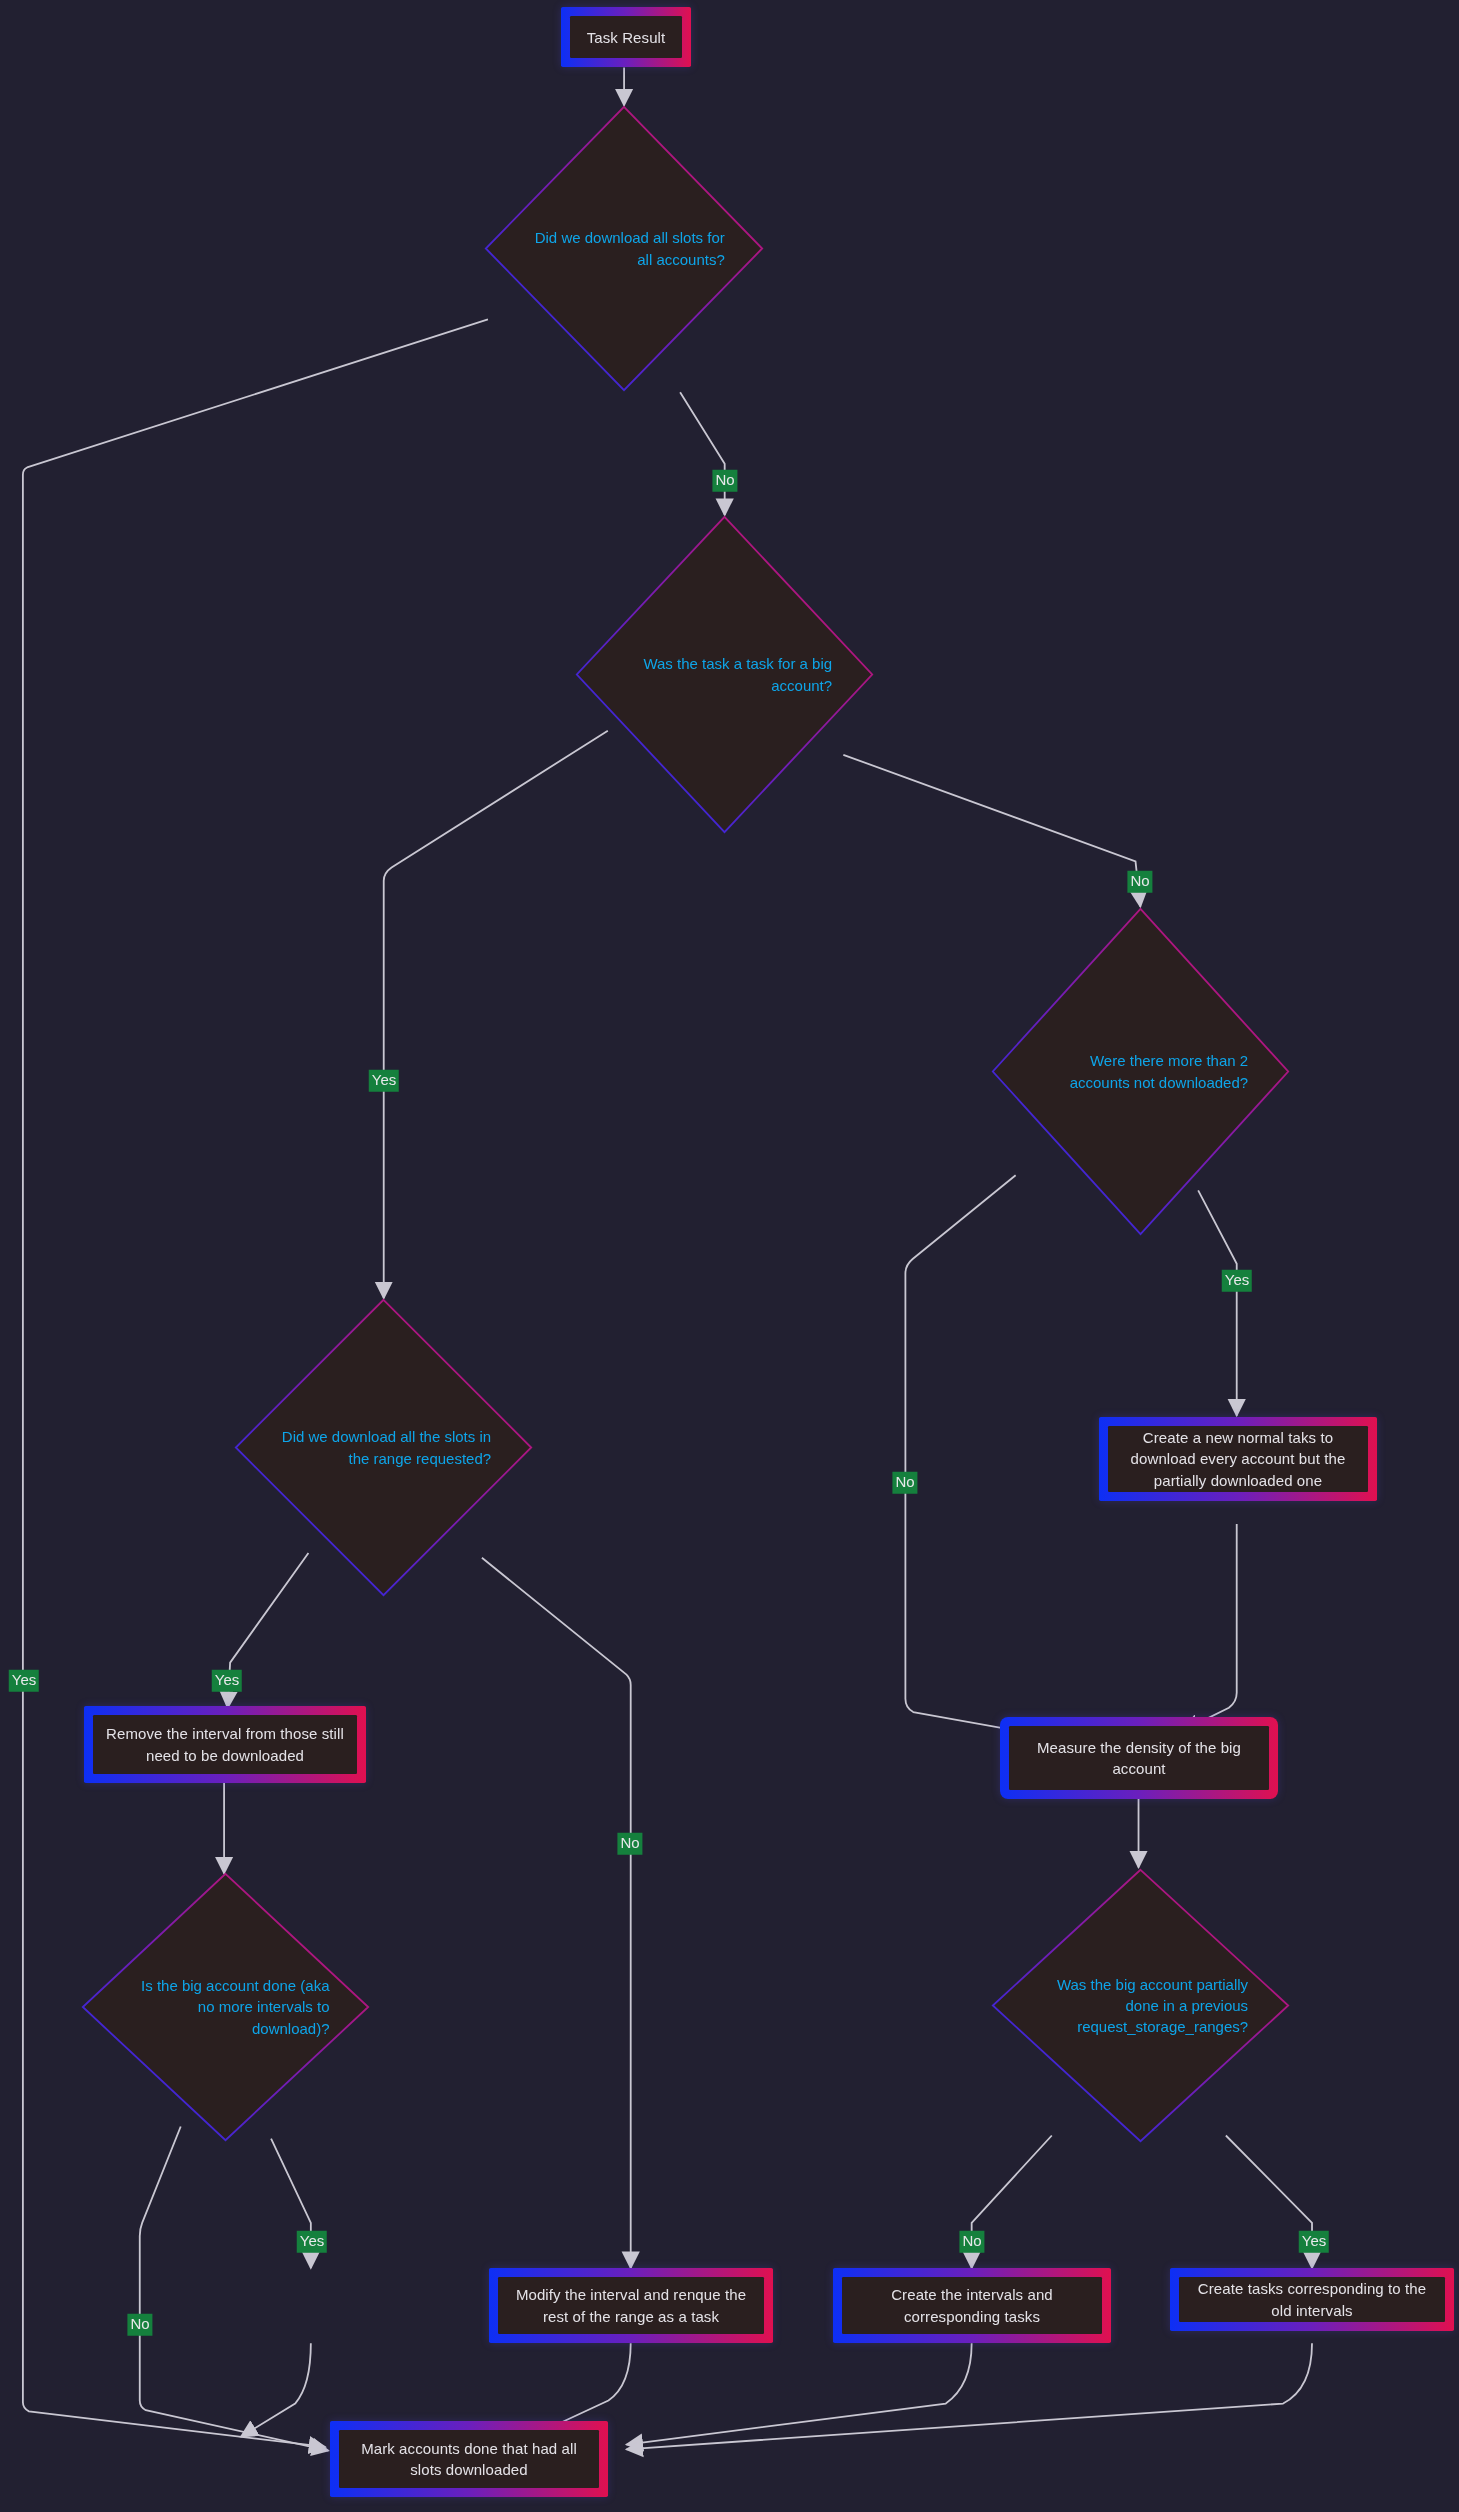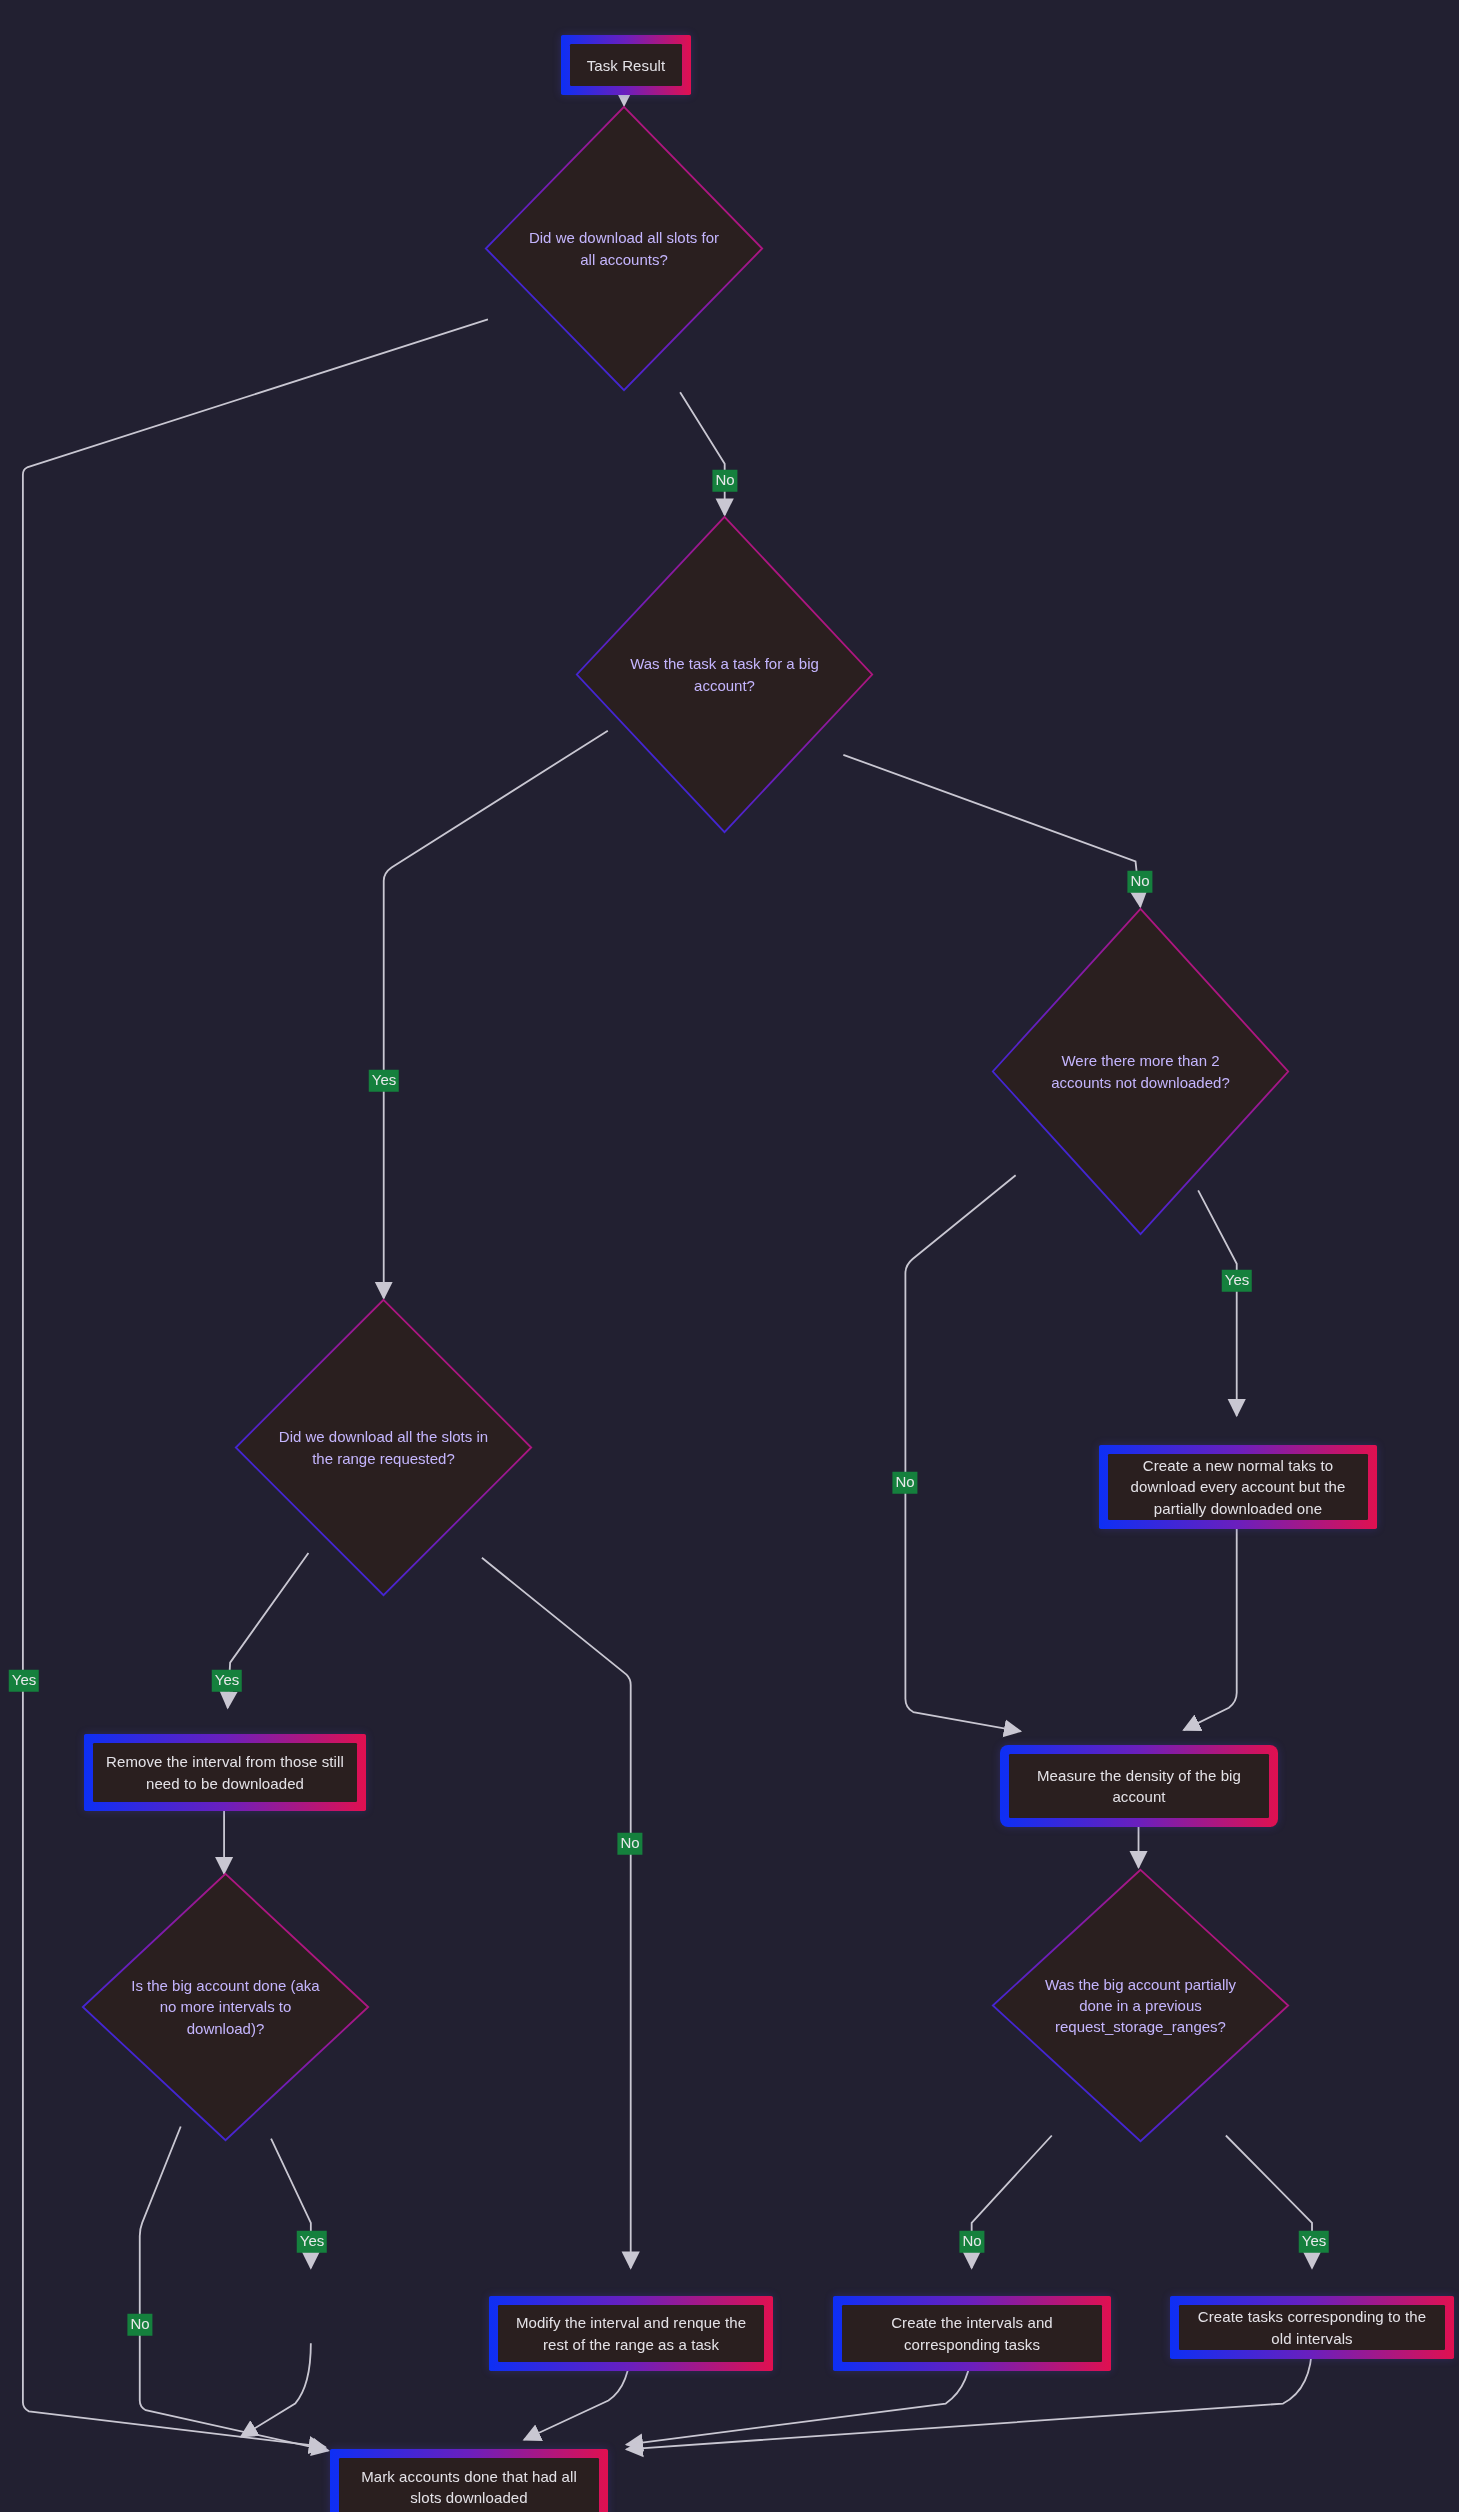--- a/index.html
+++ b/index.html
@@ -31,21 +31,20 @@
     text-align: center;
     color: #e4e2e7;
     z-index: 5;
   }
   
   .rect {
     border-radius: 1.8px;
     padding: 9px;
     background: linear-gradient(90deg, #0d2ff5 0%, #6b1fbd 50%, #e01050 100%);
     box-shadow: 0 0 8.4px rgba(80,70,200,0.30);
-    margin-top: 28px;
   }
   .rect > .inner {
     width: 100%;
     height: 100%;
     background: #2a1f1f;
     border-radius: 1.2px;
     display: flex;
     align-items: center;
     justify-content: center;
     padding: 0 9.6px;
@@ -66,22 +65,23 @@
     left: 0; top: 0;
     width: 100%;
     height: 100%;
     overflow: visible;
   }
   .diamond .label {
     position: relative;
     z-index: 2;
     font-size: 15px;
     line-height: 1.42;
-    color: #c4b5fd;
+    color: #0ea5e9;
     max-width: 72%;
+    text-align: right;
   }
   
   .edge-label {
     position: absolute;
     background: #15803d;
     color: #e9e9ec;
     font-size: 15px;
     line-height: 1.1;
     padding: 2.4px 3px 3.6px 3px;
     z-index: 6;

